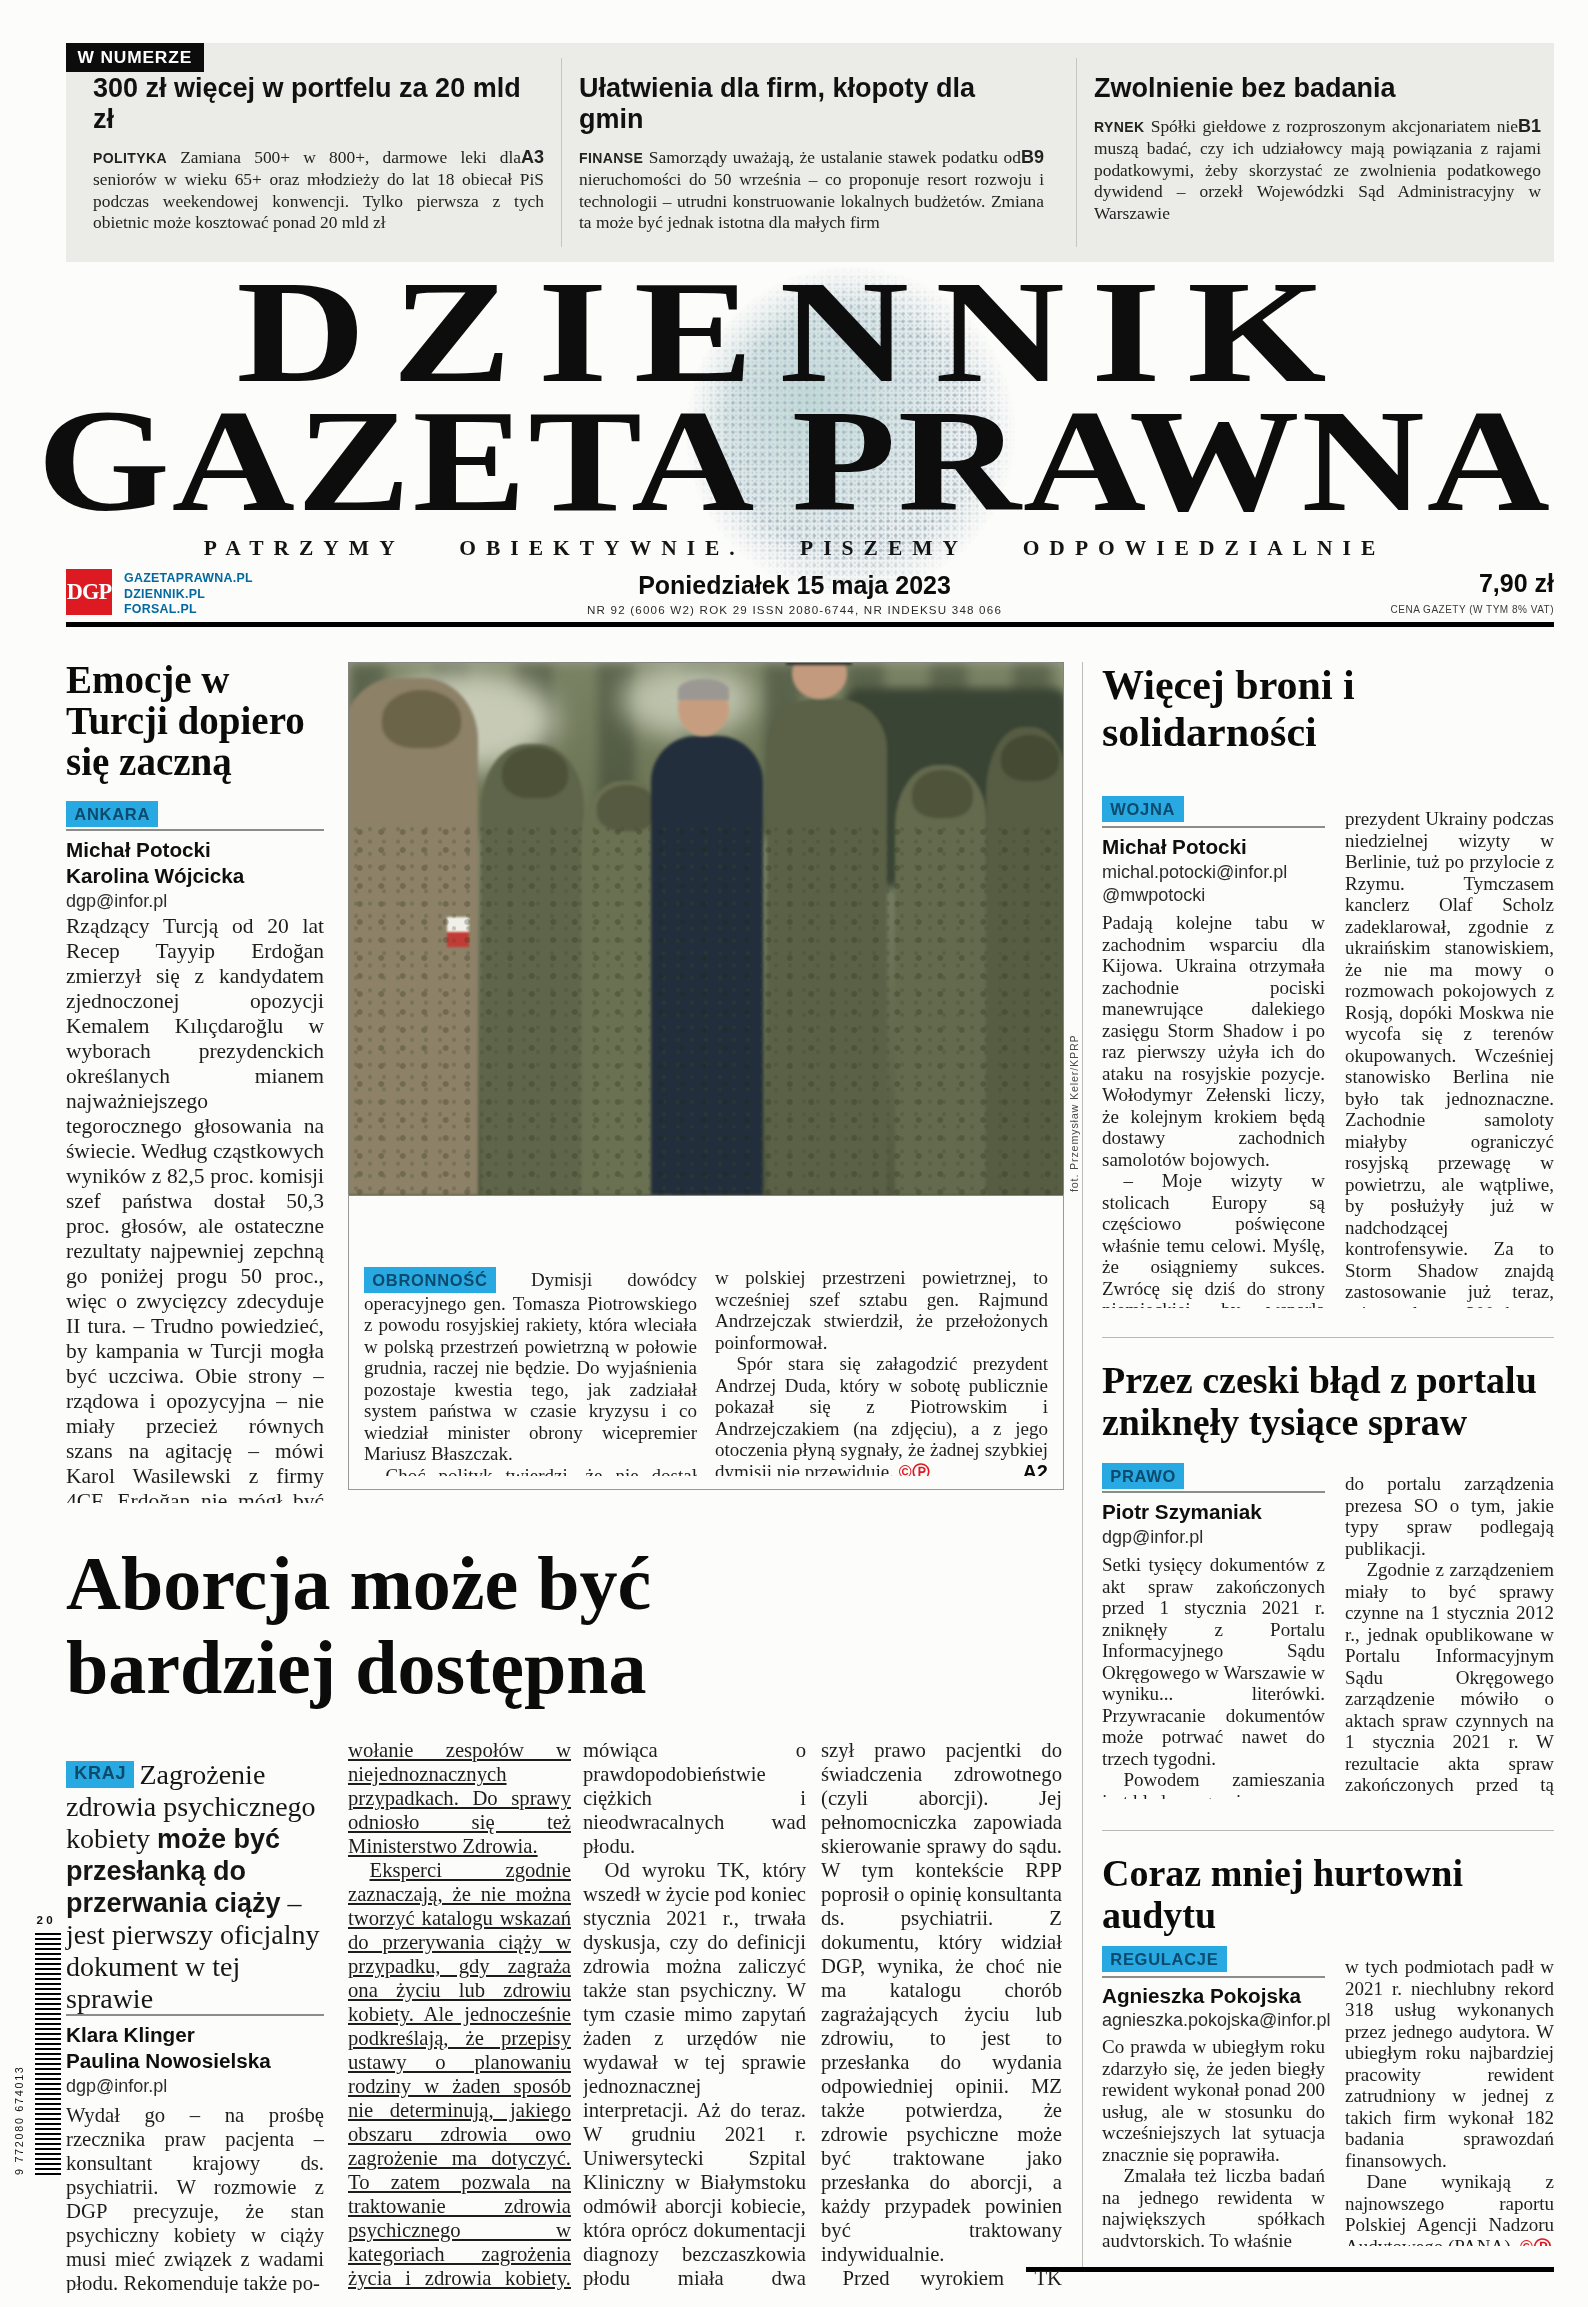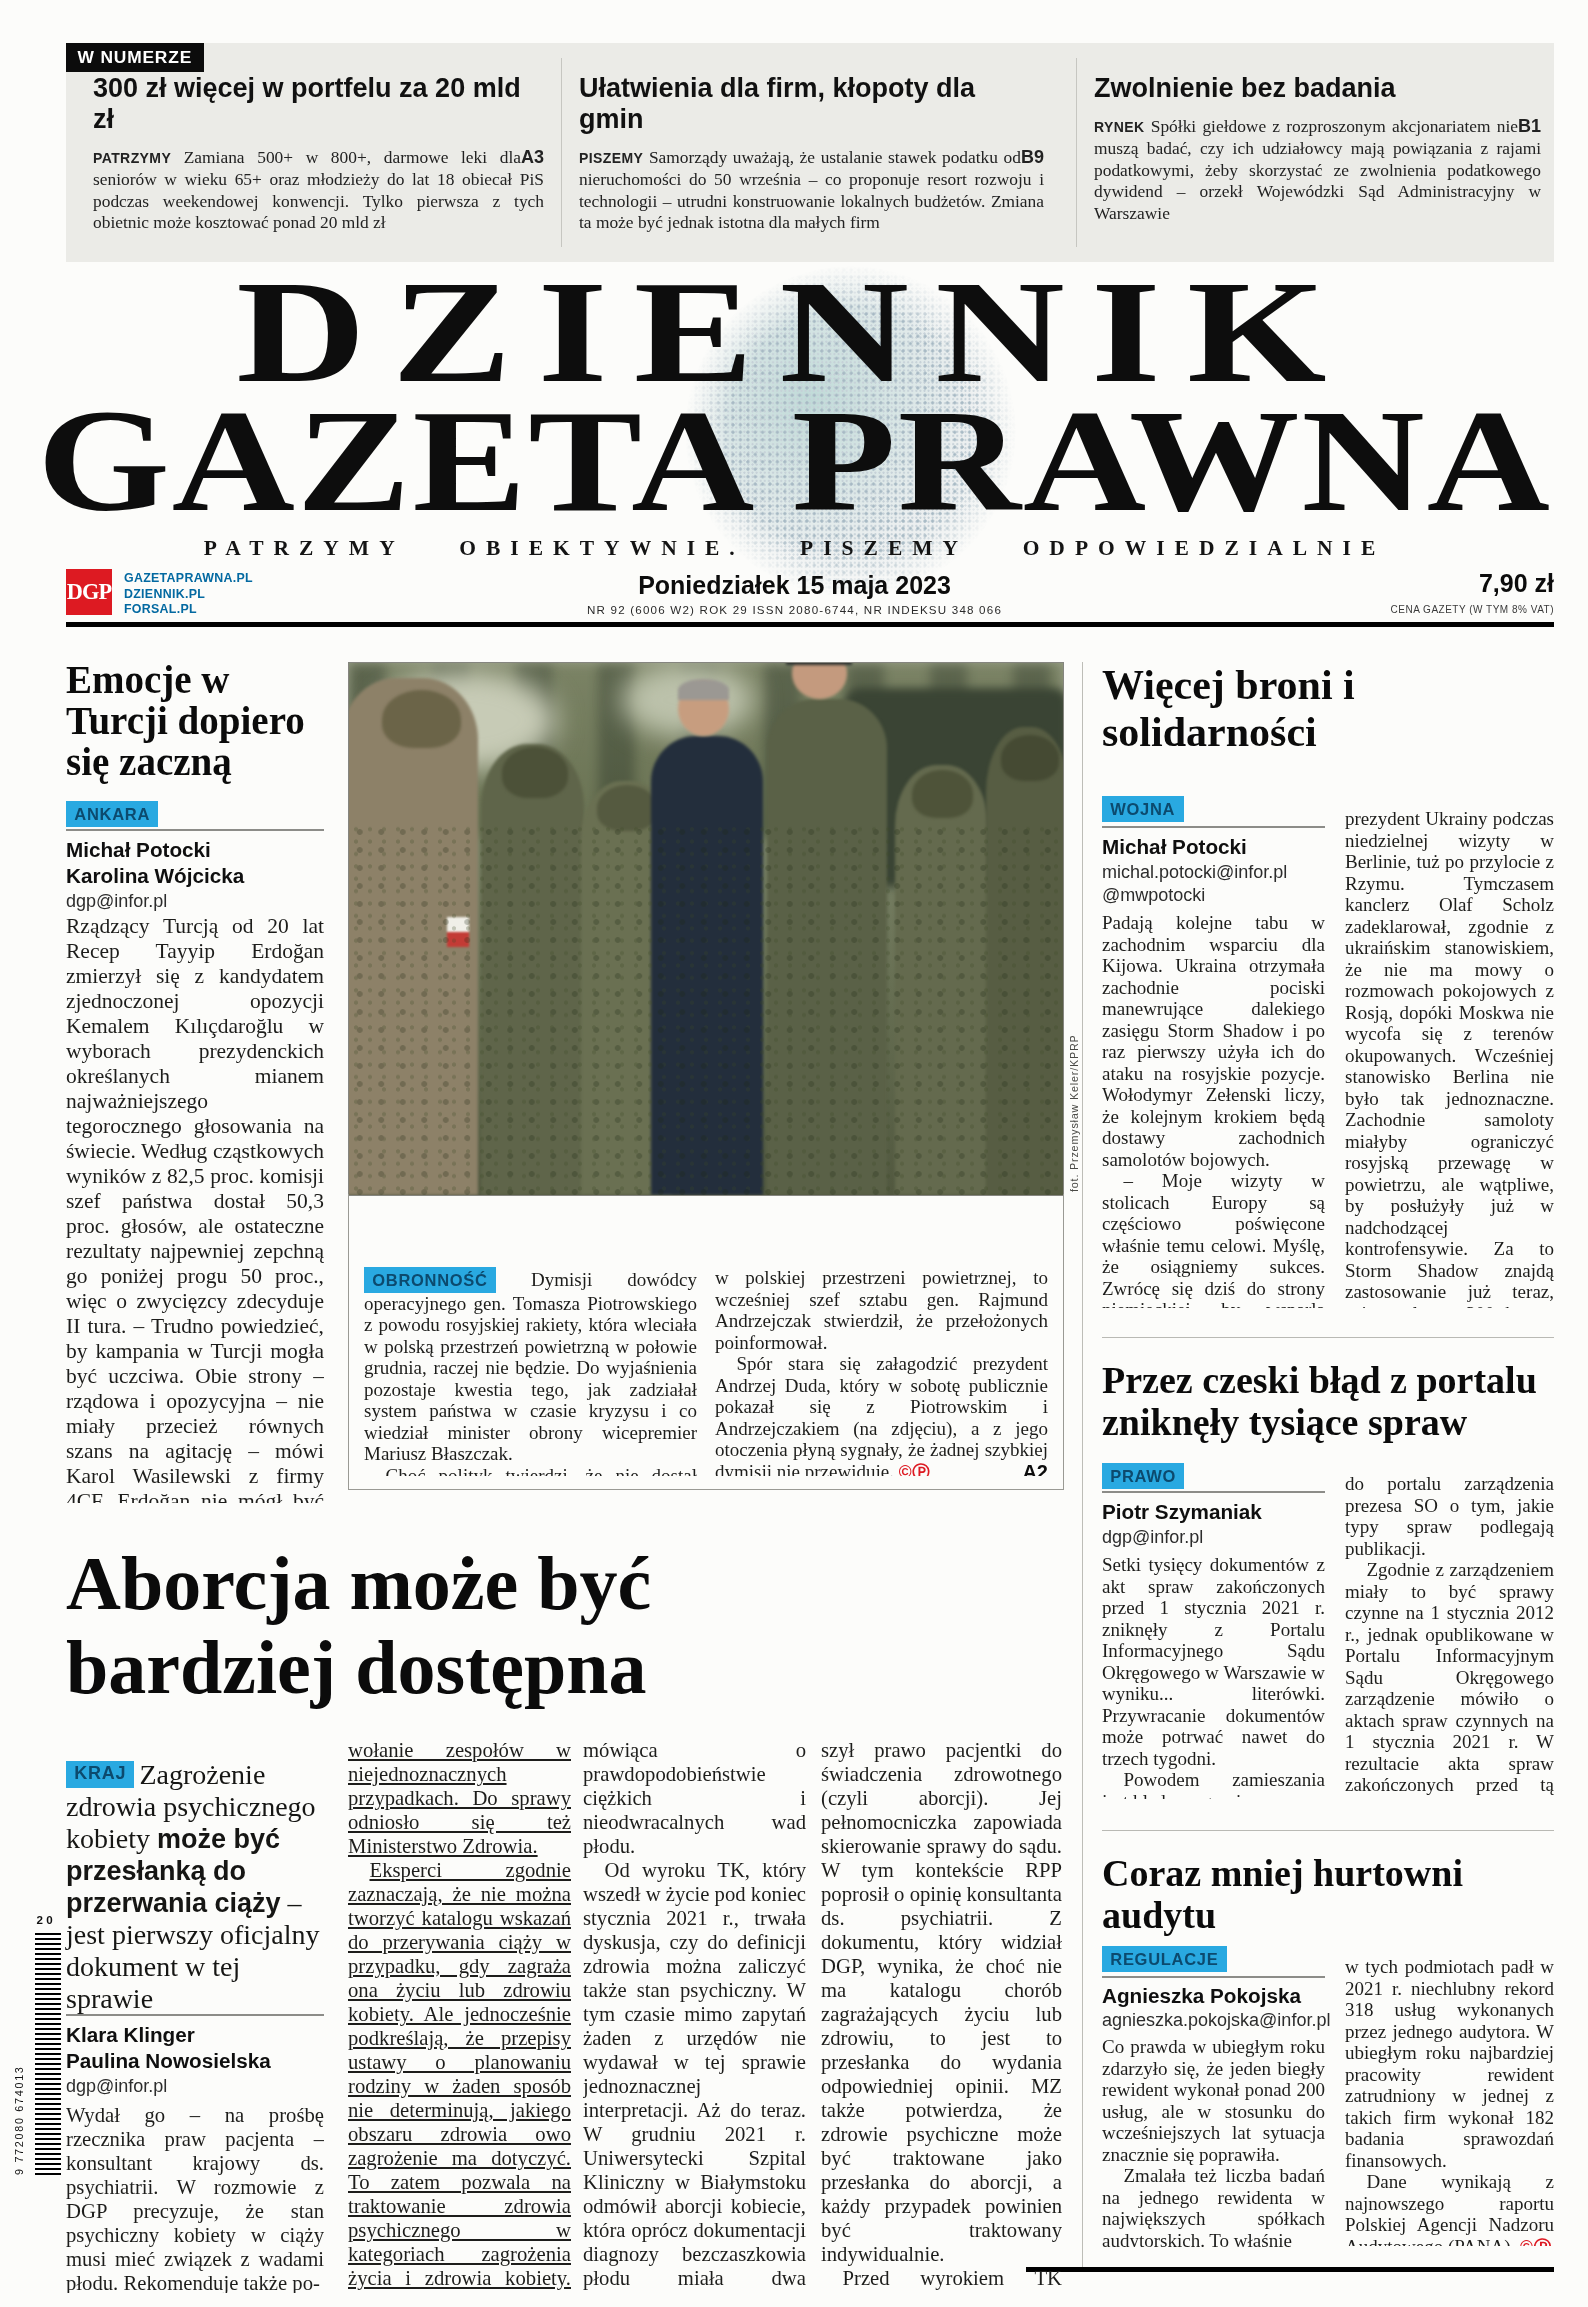--- a/index.html
+++ b/index.html
@@ -105,28 +105,28 @@
 </head>
 <body>
 
 <div id="page">
 
   <div class="abs topbar"></div>
   <div class="abs topbar-label">W NUMERZE</div>
 
   <div class="abs teaser" style="left:93px;top:73px;width:451px;">
     <h3>300 zł więcej w portfelu za 20 mld zł</h3>
-    <p><b class="kicker">PATRZYMY</b>
+    <p><b class="kicker">POLITYKA</b>
       <b class="tpage">A3</b>
       <span>Zamiana 500+ w 800+, darmowe leki dla seniorów w wieku 65+ oraz młodzieży do lat 18 obiecał PiS podczas weekendowej konwencji. Tylko pierwsza z tych obietnic może kosztować ponad 20 mld zł</span></p>
   </div>
   <div class="abs vrule" style="left:561px;top:58px;height:189px;"></div>
   <div class="abs teaser" style="left:579px;top:73px;width:465px;">
     <h3>Ułatwienia dla firm, kłopoty dla gmin</h3>
-    <p><b class="kicker">PISZEMY</b>
+    <p><b class="kicker">FINANSE</b>
       <b class="tpage">B9</b>
       <span>Samorządy uważają, że ustalanie stawek podatku od nieruchomości do 50 września – co proponuje resort rozwoju i technologii – utrudni konstruowanie lokalnych budżetów. Zmiana ta może być jednak istotna dla małych firm</span></p>
   </div>
   <div class="abs vrule" style="left:1076px;top:58px;height:189px;"></div>
   <div class="abs teaser" style="left:1094px;top:73px;width:447px;">
     <h3>Zwolnienie bez badania</h3>
     <p><b class="kicker">RYNEK</b>
       <b class="tpage">B1</b>
       <span>Spółki giełdowe z rozproszonym akcjonariatem nie muszą badać, czy ich udziałowcy mają powiązania z rajami podatkowymi, żeby skorzystać ze zwolnienia podatkowego dywidend – orzekł Wojewódzki Sąd Administracyjny w Warszawie</span></p>
   </div>

